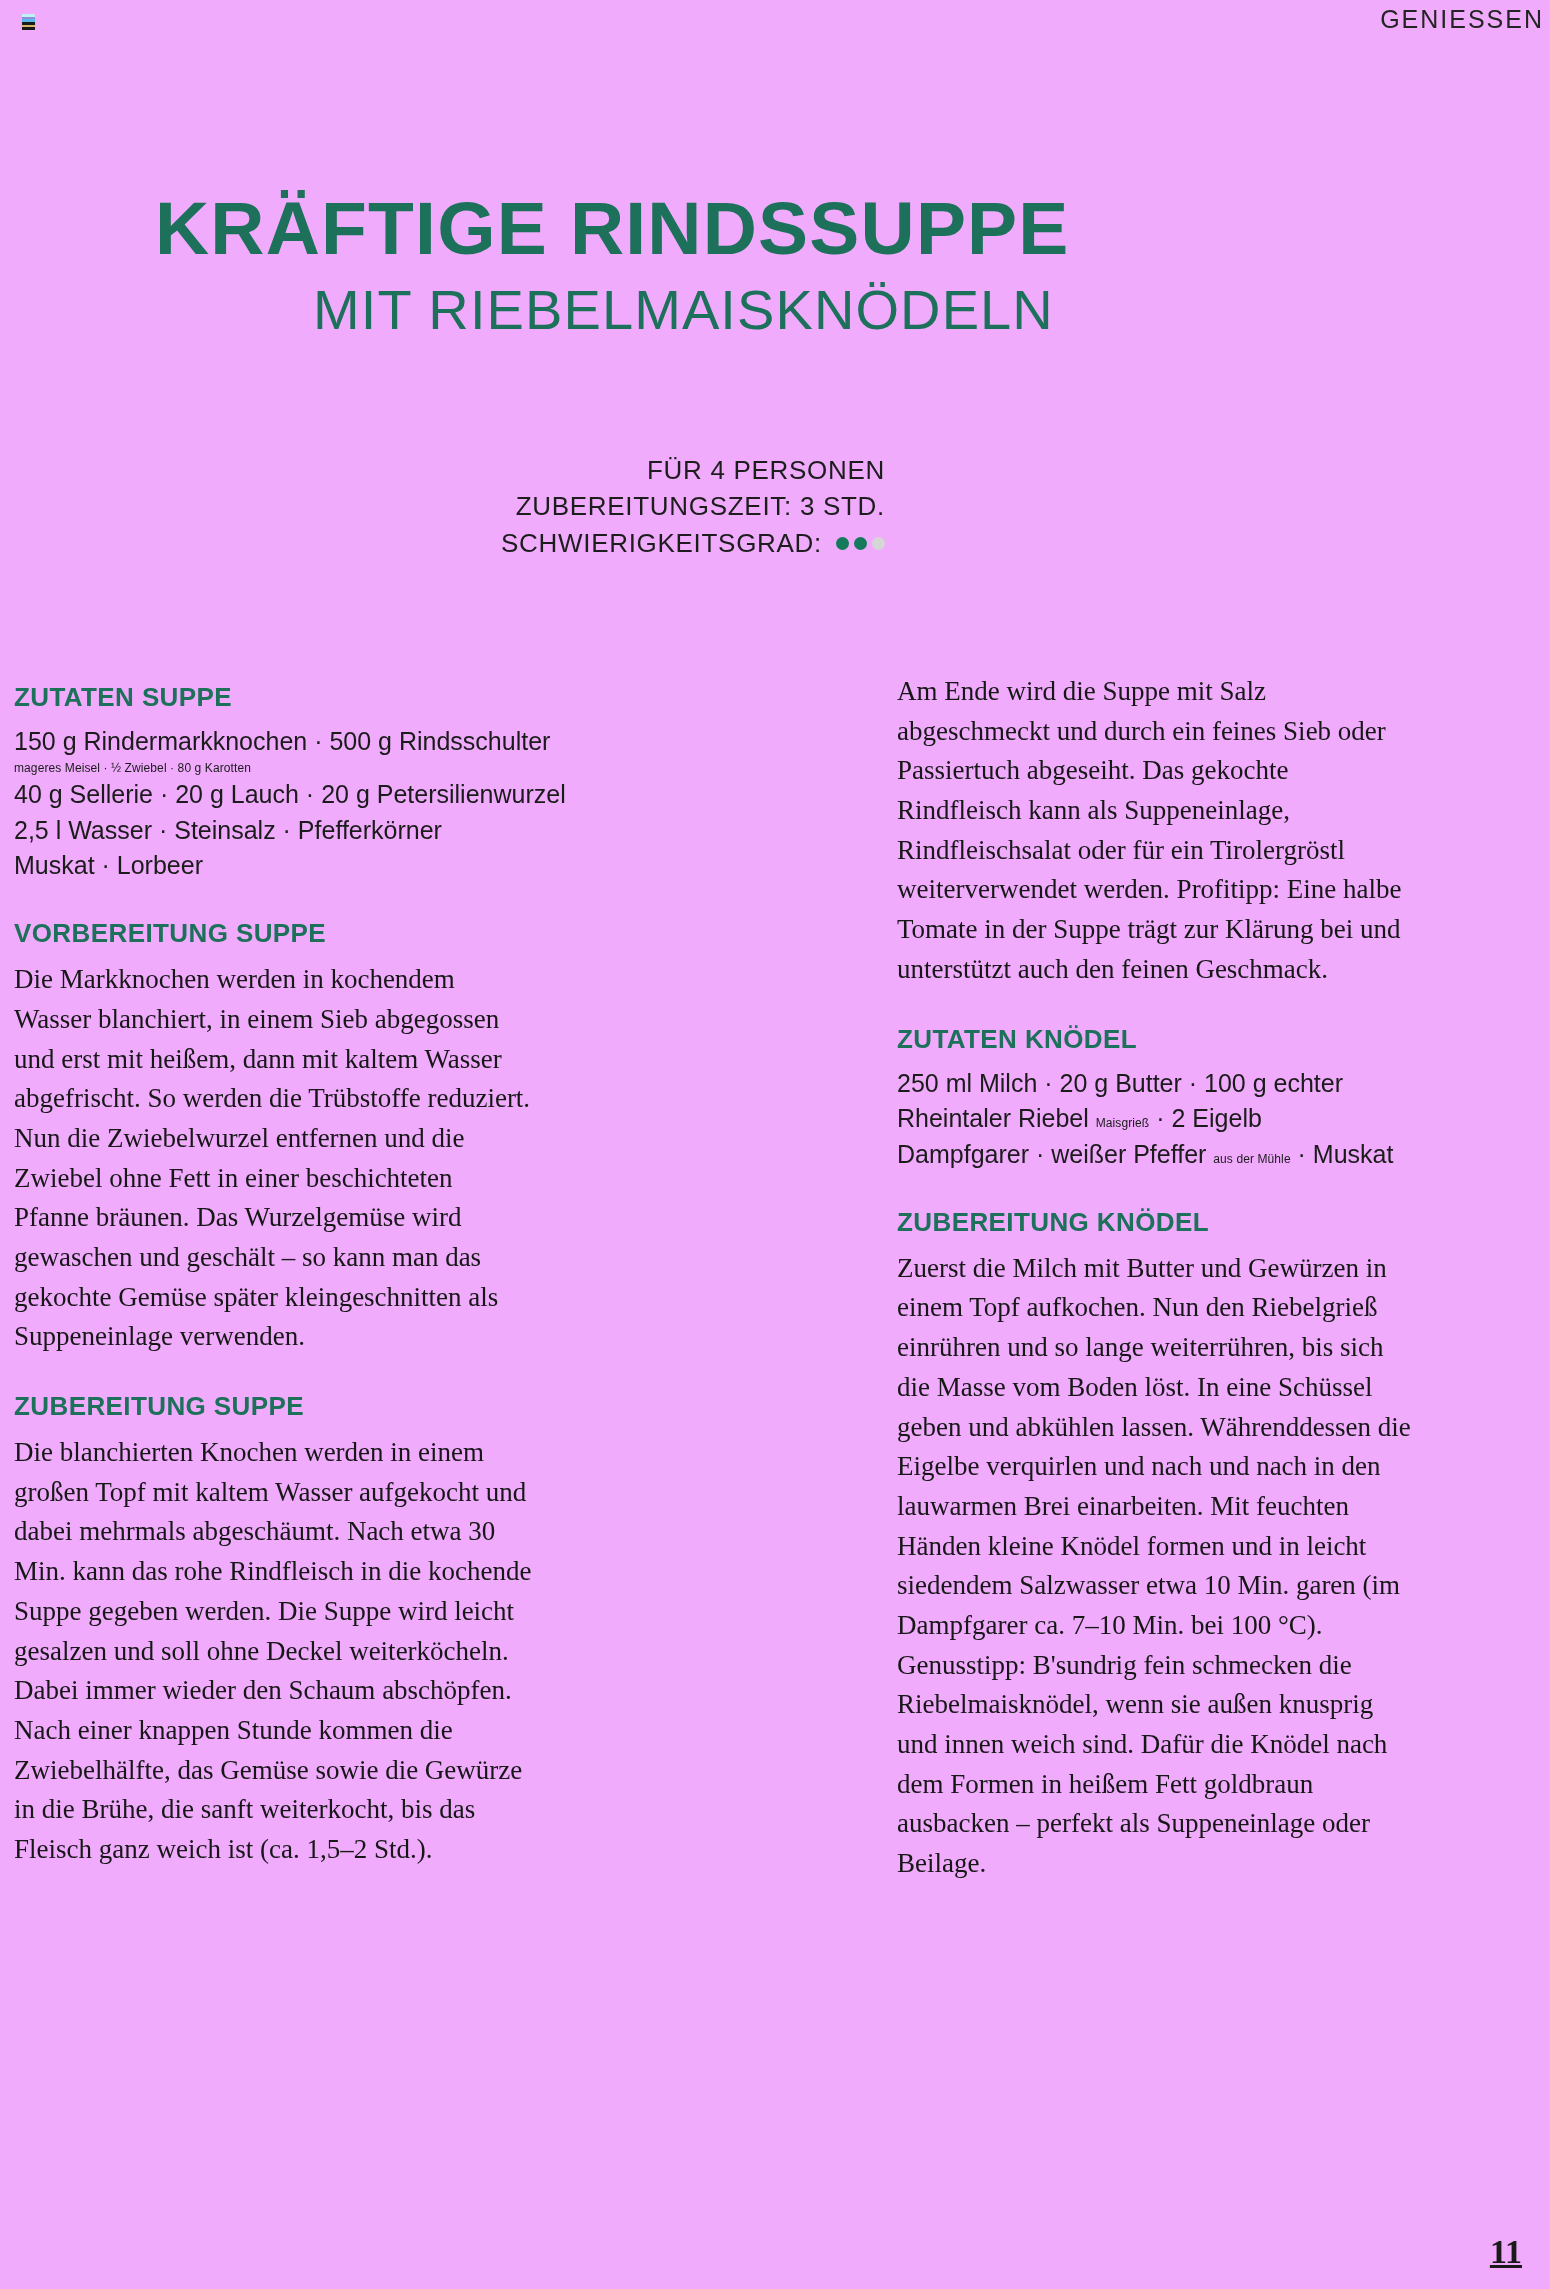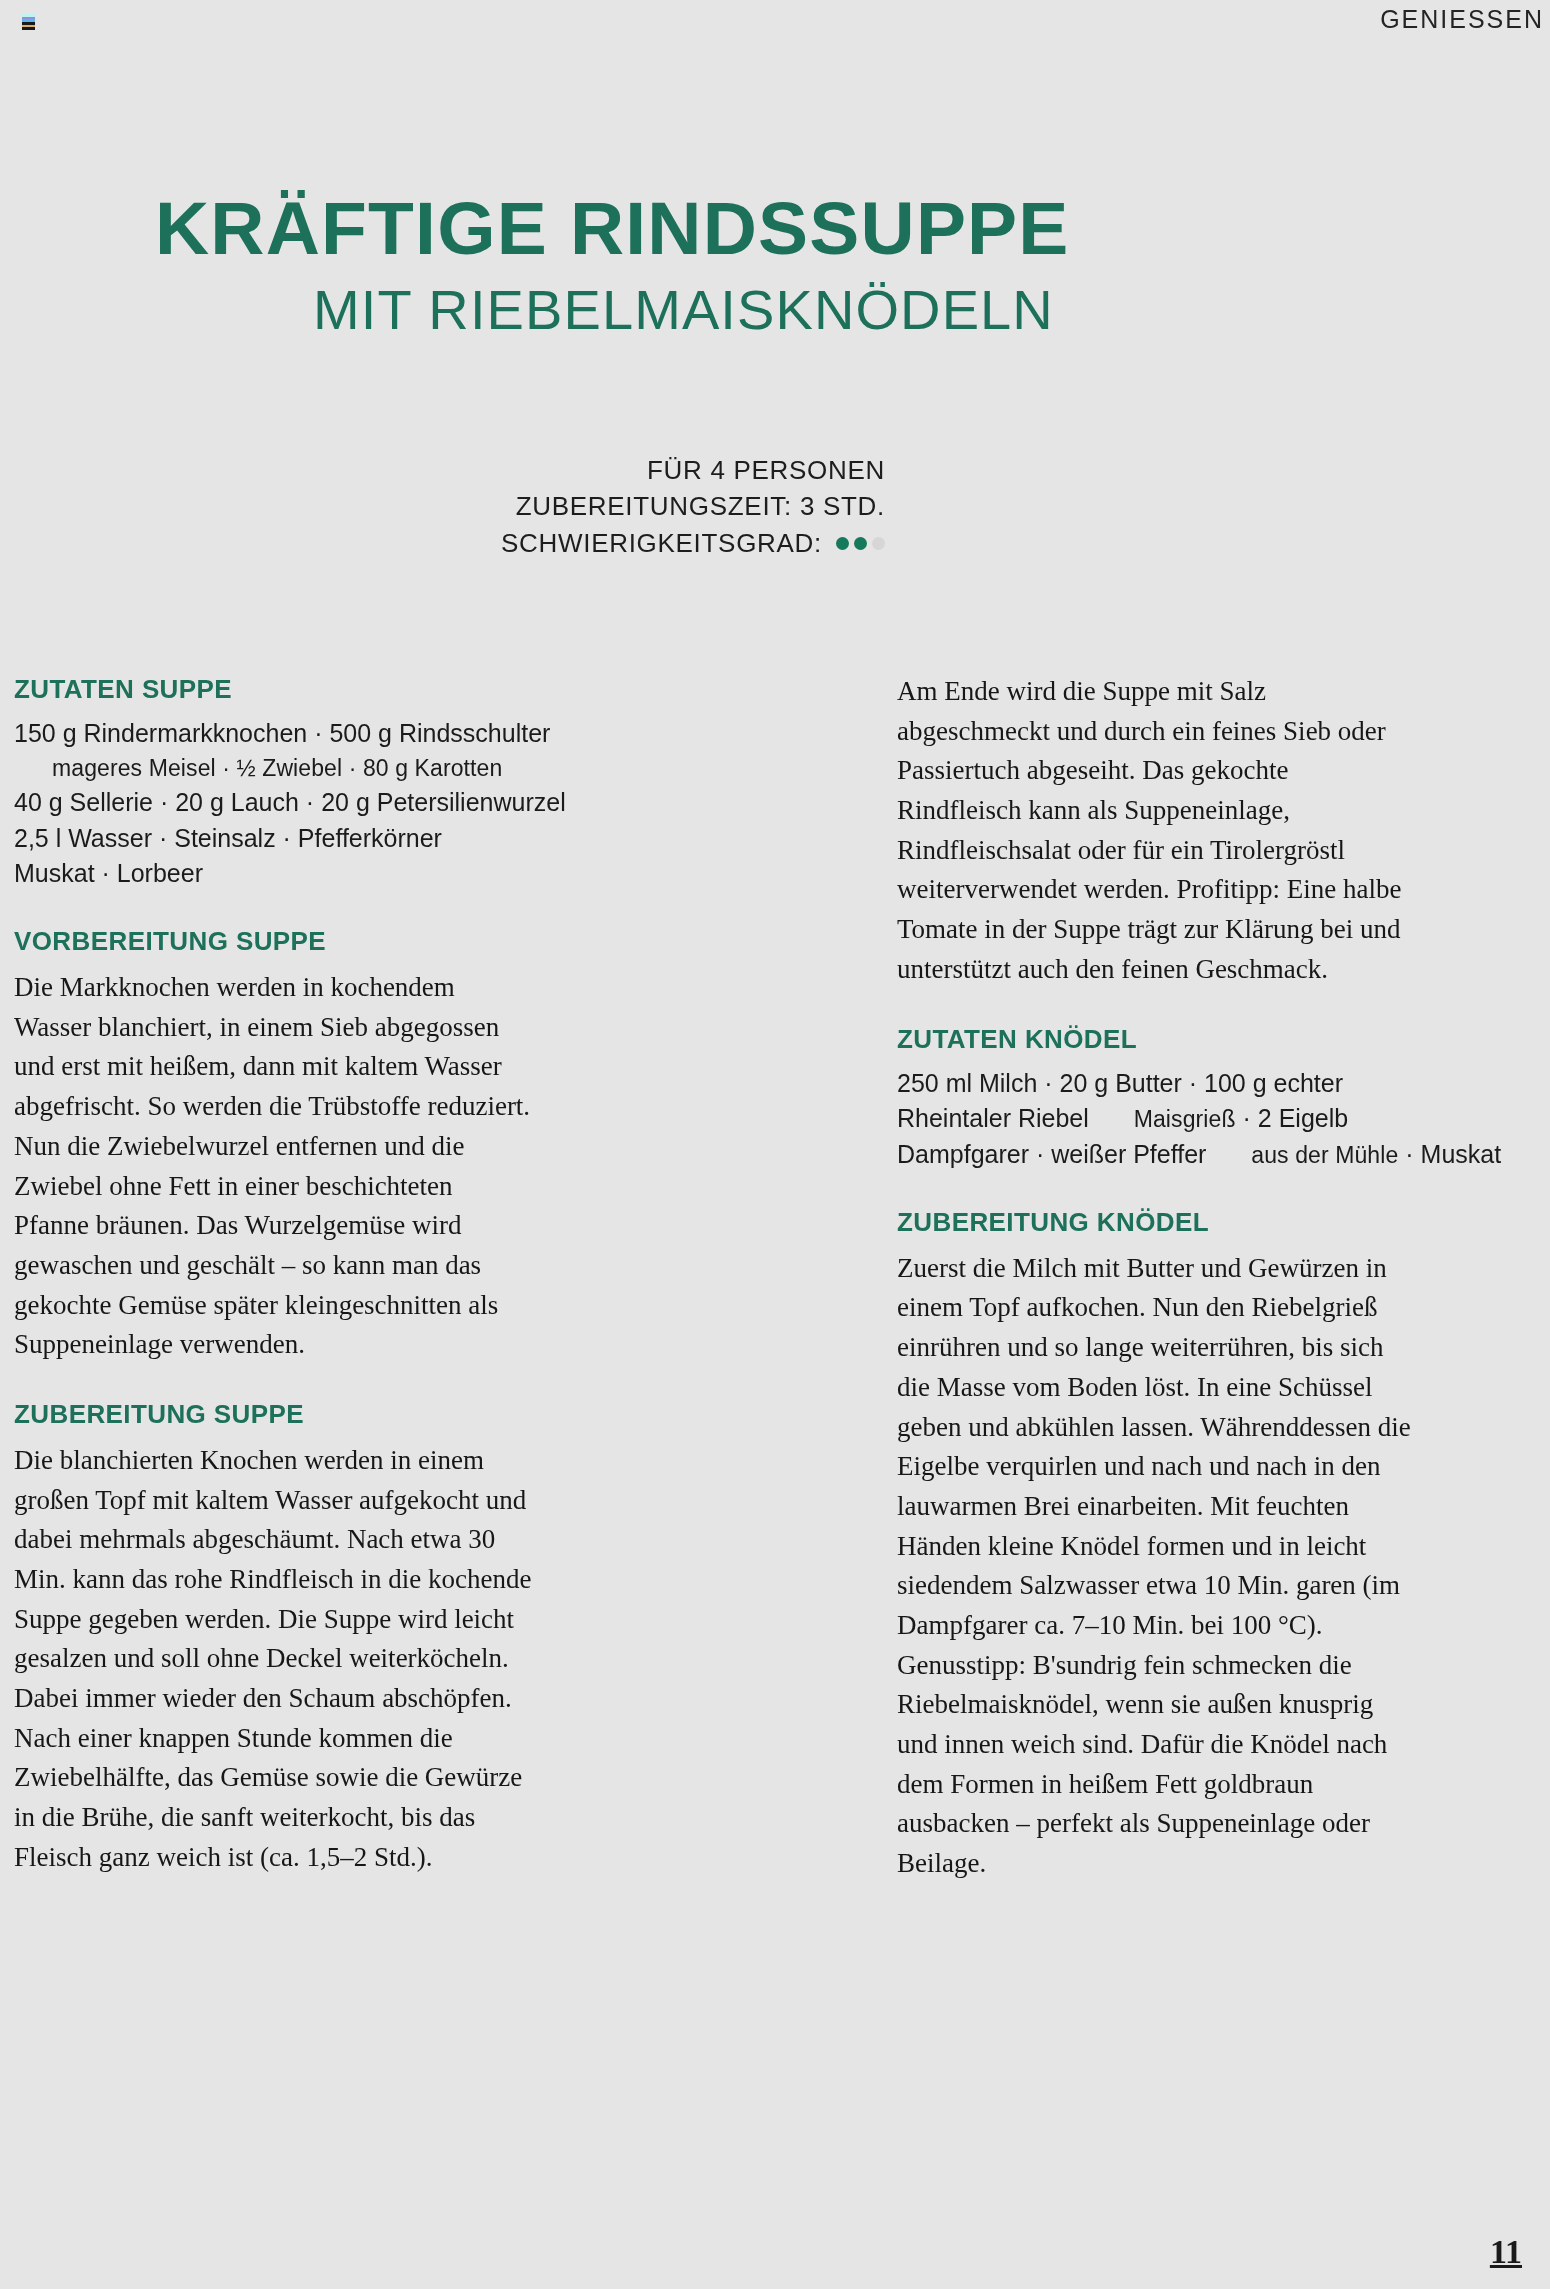--- a/index.html
+++ b/index.html
@@ -13,21 +13,21 @@
     position: relative;
     font-family: "Liberation Sans", sans-serif;
     color: #1c1c1c;
     overflow: hidden;
   }
 
   
   .page {
     position: absolute;
     inset: 0;
-    background: #e5e5e5;
+    background: #f0abfc;
   }
 
   
   .running-head {
     position: absolute;
     top: 5px;
     right: 6px;
     font-family: "Liberation Sans", sans-serif;
     font-size: 25px;
     letter-spacing: 2.0px;
@@ -148,23 +148,22 @@
 
   
   .ingredients {
     font-family: "Liberation Sans", sans-serif;
     font-size: 25px;
     line-height: 1.43;
     color: #1b1b1b;
   }
   .ingredients .ing-line { display: block; white-space: nowrap; }
   .ingredients .small {
-    font-size: 23px;
+    font-size: 12px;
     letter-spacing: 0.1px;
-    margin-left: 38px;
   }
 
   
   .prose {
     font-family: "Liberation Serif", serif;
     font-size: 27px;
     line-height: 1.47;
     color: #171717;
     text-align: left;
   }

